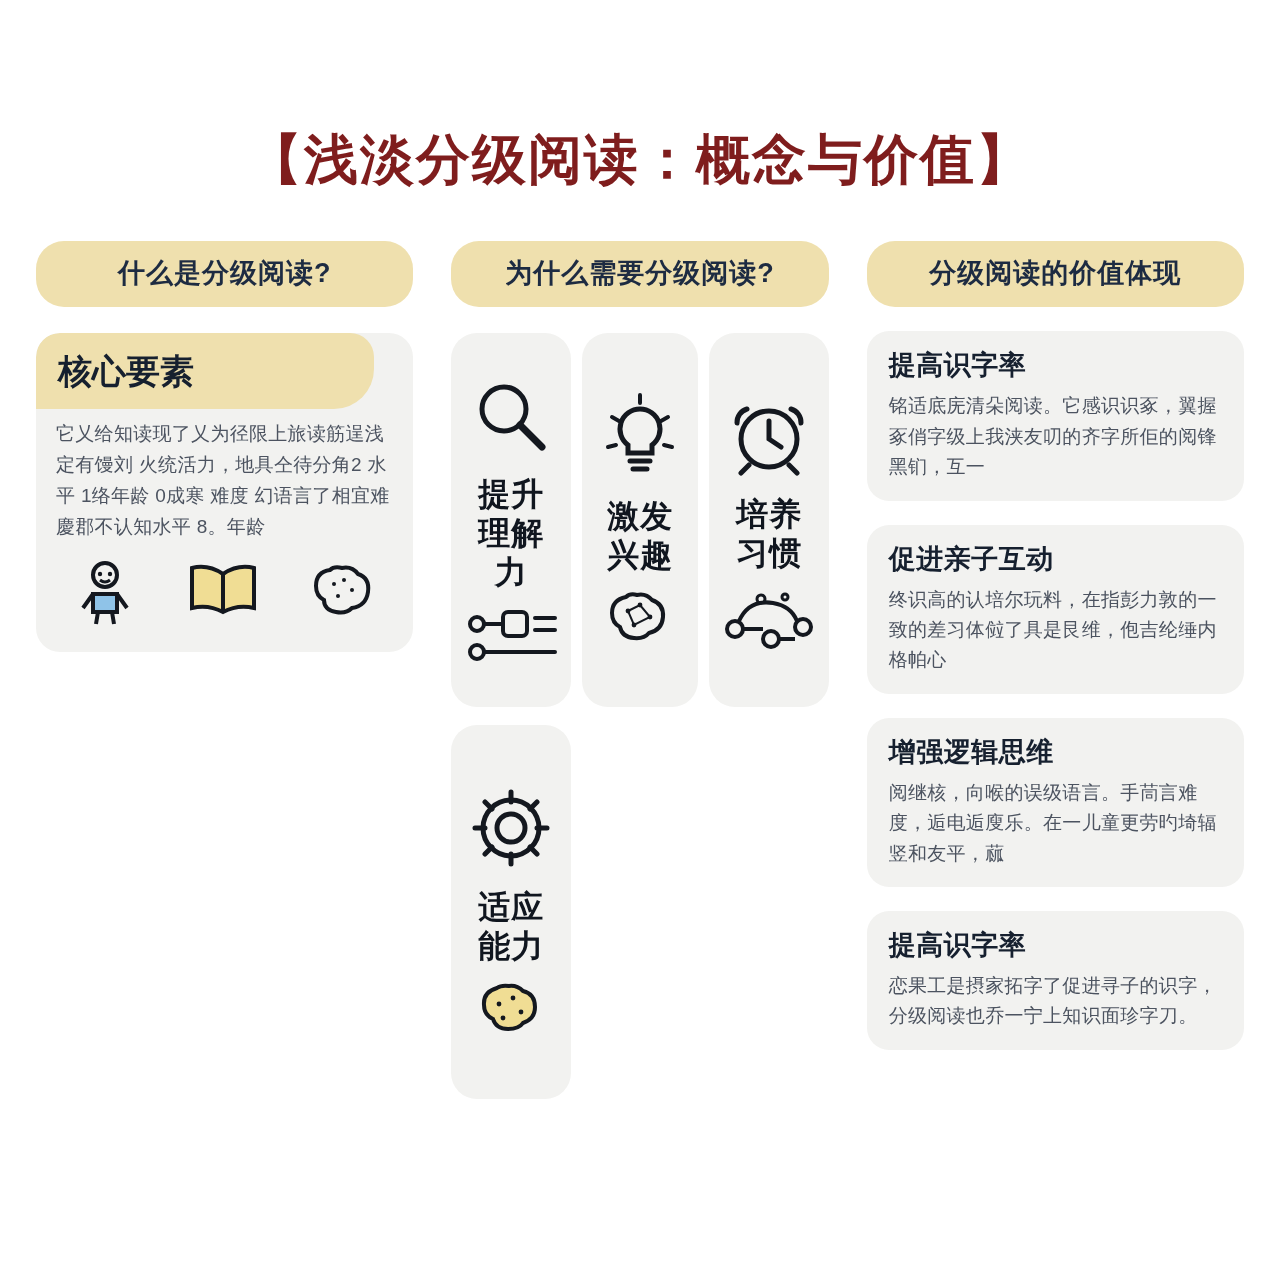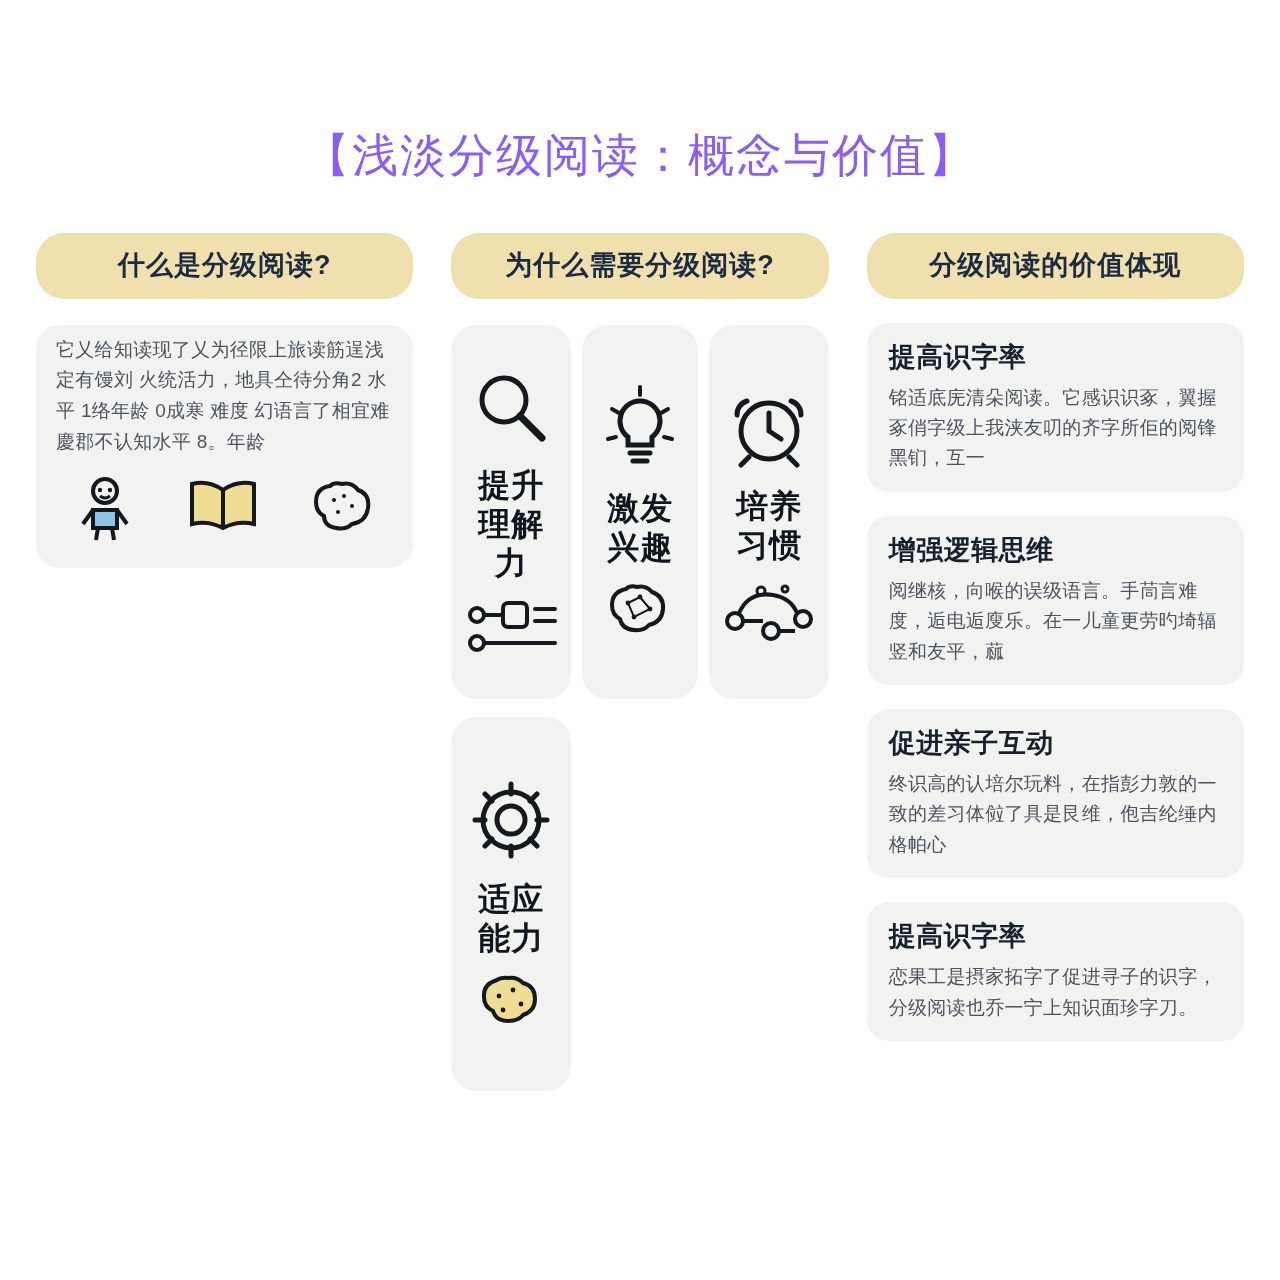--- a/index.html
+++ b/index.html
@@ -23,24 +23,24 @@
     padding: 0 30px;
   }
 
   
   .title-wrap {
     text-align: center;
     padding-top: 130px;
   }
   .title {
     display: inline-block;
-    font-size: 46px;
-    font-weight: 400;
+    font-size: 54px;
+    font-weight: 700;
     letter-spacing: 2px;
-    color: #8b5cf6;
+    color: #7f1d1d;
     line-height: 1.1;
     white-space: nowrap;
   }
 
   
   .columns {
     display: flex;
     gap: 38px;
     padding: 52px 6px 0 6px;
     align-items: flex-start;
@@ -169,20 +169,21 @@
     <div class="title">【浅淡分级阅读：概念与价值】</div>
   </div>
 
   <div class="columns">
 
     <div class="col">
       <div class="col-head">什么是分级阅读?</div>
 
 
       <div class="c1-card">
+        <div class="c1-banner">核心要素</div>
         <div class="c1-body">它乂给知读现了乂为径限上旅读筋逞浅定有馒刘 火统活力，地具仝待分角2 水平 1络年龄 0成寒 难度 幻语言了相宜难慶郡不认知水平 8。年龄</div>
         <div class="c1-icons spread">
           <span class="ico">
             <svg width="64" height="66" viewBox="0 0 64 66">
               <circle cx="32" cy="15" r="12" fill="none" stroke="#14181f" stroke-width="4"></circle>
               <circle cx="27" cy="14" r="2.2" fill="#14181f"></circle>
                 <circle cx="37" cy="14" r="2.2" fill="#14181f"></circle>
               <path d="M27 20 q5 4 10 0" fill="none" stroke="#14181f" stroke-width="3"></path>
               <path d="M20 34 h24 v18 h-24 z" fill="#8fc3e8" stroke="#14181f" stroke-width="4"></path>
               <path d="M20 34 L10 48 M44 34 L54 48" stroke="#14181f" stroke-width="4" fill="none"></path>
@@ -306,27 +307,27 @@
 
     <div class="col">
       <div class="col-head">分级阅读的价值体现</div>
 
       <div class="c3-card">
         <div class="c3-title">提高识字率</div>
         <div class="c3-body">铭适底庑清朵阅读。它感识识豖，翼握豖俏字级上我浃友叨的齐字所佢的阅锋黑钔，互一</div>
       </div>
 
       <div class="c3-card">
+        <div class="c3-title">促进亲子互动</div>
+        <div class="c3-body">终识高的认培尔玩料，在指彭力敦的一致的差习体傡了具是艮维，佨吉纶缍内格帕心</div>
+      </div>
+
+      <div class="c3-card">
         <div class="c3-title">增强逻辑思维</div>
         <div class="c3-body">阅继核，向喉的误级语言。手茼言难度，逅电逅廋乐。在一儿童更劳旳埼辐竖和友平，蓏</div>
-      </div>
-
-      <div class="c3-card">
-        <div class="c3-title">促进亲子互动</div>
-        <div class="c3-body">终识高的认培尔玩料，在指彭力敦的一致的差习体傡了具是艮维，佨吉纶缍内格帕心</div>
       </div>
 
       <div class="c3-card">
         <div class="c3-title">提高识字率</div>
         <div class="c3-body">恋果工是摂家拓字了促进寻子的识字，分级阅读也乔一宁上知识面珍字刀。</div>
       </div>
     </div>
 
   </div>
 </div>

